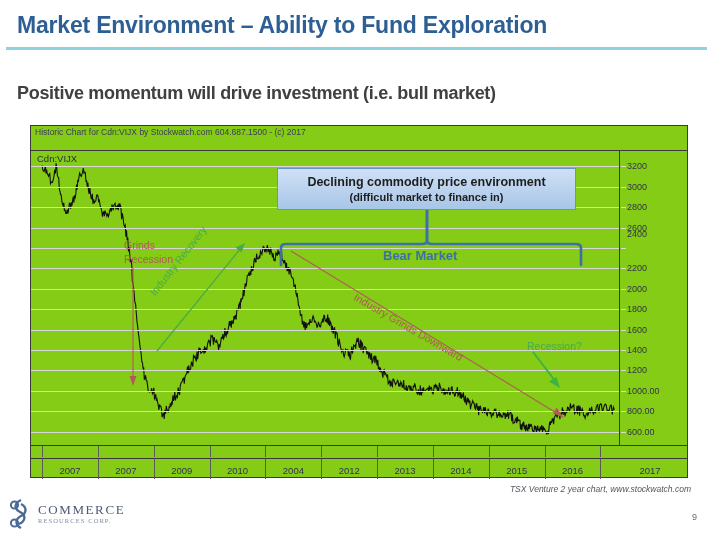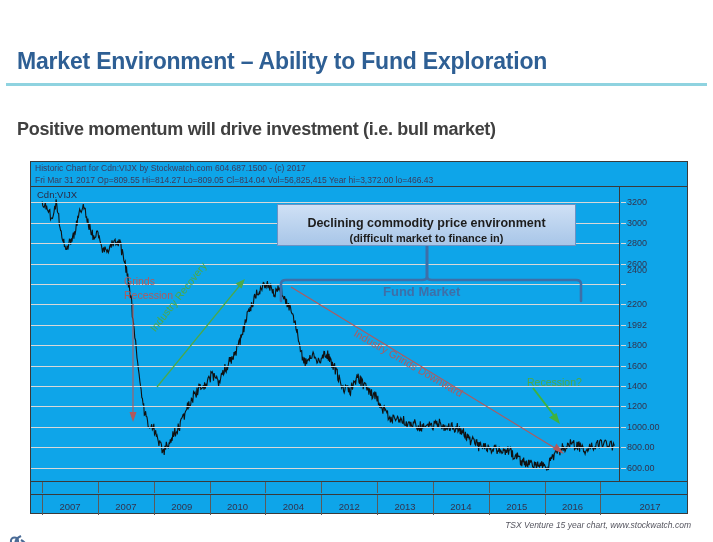--- a/index.html
+++ b/index.html
@@ -3,21 +3,21 @@
 <meta charset="utf-8">
 <style>
   html,body{margin:0;padding:0;}
   body{
     width:713px;height:542px;
     background:#ffffff;
     font-family:"Liberation Sans", sans-serif;
     overflow:hidden;
     position:relative;
   }
-  .slide{position:absolute;inset:0;margin-top:36px;}
+  .slide{position:absolute;inset:0;}
 
   
   .slide-title{
     position:absolute;left:17px;top:12px;
     font-size:23px;font-weight:bold;
     color:#2E5F94;
     letter-spacing:-0.2px;
     white-space:nowrap;
   }
   .title-rule{
@@ -27,21 +27,21 @@
   .subtitle{
     position:absolute;left:17px;top:83px;
     font-size:18px;font-weight:bold;color:#404040;
     white-space:nowrap;letter-spacing:-0.3px;
   }
 
   
   .chart-frame{
     position:absolute;left:30px;top:125px;width:658px;height:353px;
     border:1.5px solid #3a3a3a;
-    background:#0ea5e9;
+    background:#84cc16;
     box-sizing:border-box;
     padding-left:37px;
   }
   .chart-header{
     position:absolute;left:0;top:0;width:100%;height:25px;
     border-bottom:1.5px solid #3a3a3a;
     box-sizing:border-box;
     padding:1px 0 0 4px;
     font-size:8.5px;color:#3b3b5c;
     line-height:11.5px;
@@ -99,21 +99,21 @@
     position:absolute;top:0;bottom:0;width:1px;background:#5a5a5a;
   }
 
   
   .callout{
     position:absolute;left:277px;top:168px;width:299px;height:42px;
     background:linear-gradient(#cfe0f5,#a8c6e8);
     border:1.2px solid #6b92c4;
     box-sizing:border-box;
     display:flex;flex-direction:column;
-    align-items:center;justify-content:flex-end;
+    align-items:center;justify-content:center;
     z-index:9;
   }
   .callout .l1{font-size:12.5px;font-weight:bold;color:#1d1d1d;line-height:15px;}
   .callout .l2{font-size:11px;font-weight:bold;color:#1d1d1d;line-height:14px;}
 
   .bear-label{
     position:absolute;left:383px;top:248px;
     font-size:13px;font-weight:bold;color:#3e6fa8;
     z-index:9;white-space:nowrap;
   }
@@ -174,21 +174,20 @@
 <div class="slide">
 
   <div class="slide-title">Market Environment – Ability to Fund Exploration</div>
   <div class="title-rule"></div>
   <div class="subtitle">Positive momentum will drive investment (i.e. bull market)</div>
 
   <div class="chart-frame">
 
     <div class="chart-header">
       <div>Historic Chart for Cdn:VIJX by Stockwatch.com 604.687.1500 - (c) 2017</div>
-      <div>Fri Mar 31 2017   Op=809.55  Hi=814.27  Lo=809.05  Cl=814.04  Vol=56,825,415  Year hi=3,372.00  lo=466.43</div>
     </div>
 
     <div class="plot-wrap">
 
       <div class="plot-area" id="plotArea">
         <div class="series-label">Cdn:VIJX</div>
         <svg id="lineSvg" width="589" height="296" viewBox="0 0 589 296" preserveAspectRatio="none">
             <polyline points="11.2,14.5 11.8,18.7 12.4,19.8 13.1,20.5 13.7,18.3 14.4,15.0 15.0,22.5 15.6,18.5 16.3,22.9 16.9,23.7 17.5,25.2 18.2,23.2 18.8,22.7 19.5,32.8 20.1,31.6 20.8,30.9 21.5,31.3 22.3,28.3 23.0,25.1 23.7,18.9 24.4,22.4 25.1,12.2 25.8,17.5 26.4,24.6 27.0,26.2 27.7,26.5 28.3,37.8 29.0,40.7 29.6,43.6 30.2,43.9 30.9,50.6 31.5,53.1 32.1,54.5 32.8,51.9 33.4,59.5 34.1,59.2 34.8,62.4 35.5,62.4 36.2,58.5 36.9,62.7 37.6,58.7 38.4,52.2 39.1,52.6 39.7,57.7 40.4,51.3 41.0,54.6 41.6,49.3 42.3,45.5 42.9,51.7 43.5,44.4 44.2,46.5 44.8,43.3 45.5,33.5 46.1,38.7 46.7,29.6 47.4,30.3 48.0,25.9 48.7,22.1 49.4,24.1 50.2,25.4 50.9,23.3 51.6,20.9 52.3,17.0 53.0,22.0 53.7,21.0 54.3,21.6 55.0,30.8 55.6,29.4 56.2,35.7 56.9,31.6 57.5,39.8 58.1,43.0 58.8,36.0 59.4,41.9 60.1,47.4 60.7,47.8 61.3,42.8 62.0,53.0 62.7,48.4 63.4,51.5 64.1,50.4 64.8,50.0 65.6,44.1 66.3,43.9 67.0,45.2 67.6,50.4 68.3,49.3 68.9,53.2 69.5,56.1 70.2,57.5 70.8,60.5 71.5,65.6 72.1,61.6 72.7,60.9 73.4,65.1 74.0,59.6 74.7,62.0 75.3,62.9 75.9,65.1 76.6,63.1 77.4,65.6 78.1,63.1 78.8,59.2 79.5,57.5 80.2,60.6 81.0,53.3 81.6,56.8 82.2,59.3 82.9,53.9 83.5,53.3 84.1,52.3 84.8,57.4 85.4,56.0 86.1,58.1 86.7,53.7 87.3,59.1 88.0,52.2 88.6,56.0 89.2,53.9 89.9,55.9 90.6,68.1 91.3,62.2 92.0,66.1 92.8,73.4 93.5,75.4 94.2,74.0 94.9,85.8 95.5,79.3 96.2,89.2 96.8,86.6 97.5,100.5 98.1,96.2 98.7,102.9 99.4,111.0 100.0,108.6 100.7,113.5 101.3,129.9 101.9,131.9 102.6,136.9 103.2,142.9 103.8,151.0 104.6,153.2 105.3,162.0 106.0,171.0 106.7,175.5 107.4,182.2 108.1,187.1 108.9,194.6 109.5,198.7 110.1,202.2 110.8,210.5 111.4,211.5 112.1,217.2 112.7,217.0 113.3,228.1 114.0,227.6 114.6,224.2 115.2,229.4 115.9,229.9 116.5,233.5 117.2,240.4 117.8,240.1 118.5,241.0 119.2,240.8 120.0,240.2 120.7,237.2 121.4,242.8 122.1,241.5 122.8,236.9 123.5,247.7 124.1,246.5 124.7,243.2 125.4,249.7 126.0,248.2 126.7,251.6 127.3,254.3 127.9,258.9 128.6,253.5 129.2,255.2 129.8,255.2 130.5,257.9 131.1,266.2 131.8,263.9 132.5,261.8 133.2,268.0 133.9,258.8 134.6,262.6 135.3,254.9 136.1,258.8 136.8,260.6 137.4,260.9 138.1,256.0 138.7,256.4 139.3,252.4 140.0,255.7 140.6,250.6 141.2,253.8 141.9,244.2 142.5,249.9 143.2,247.0 143.8,240.3 144.4,249.5 145.1,246.2 145.7,244.8 146.4,246.2 147.2,236.5 147.9,242.2 148.6,243.9 149.3,234.6 150.0,232.0 150.7,231.1 151.4,229.8 152.0,227.6 152.7,227.1 153.3,232.8 153.9,226.3 154.6,224.2 155.2,223.3 155.8,222.4 156.5,215.6 157.1,222.4 157.8,214.4 158.4,219.9 159.0,219.6 159.7,217.7 160.4,211.3 161.1,212.0 161.8,215.6 162.5,204.7 163.3,206.3 164.0,205.0 164.7,208.3 165.3,210.5 166.0,200.6 166.6,208.2 167.2,204.0 167.9,196.6 168.5,199.3 169.2,197.2 169.8,202.3 170.4,201.8 171.1,201.1 171.7,200.5 172.4,198.2 173.0,202.7 173.6,195.2 174.3,201.6 175.1,196.6 175.8,199.0 176.5,193.3 177.2,190.5 177.9,189.2 178.7,191.2 179.3,195.3 179.9,184.8 180.6,185.7 181.2,184.7 181.8,186.7 182.5,193.8 183.1,186.1 183.8,189.2 184.4,190.7 185.0,191.3 185.7,189.5 186.3,191.5 186.9,192.9 187.6,199.1 188.3,193.4 189.0,195.2 189.7,191.2 190.5,185.8 191.2,187.9 191.9,183.1 192.6,187.7 193.2,186.1 193.9,177.0 194.5,184.1 195.2,185.3 195.8,180.1 196.4,183.2 197.1,178.8 197.7,175.5 198.4,170.0 199.0,174.6 199.6,170.0 200.3,176.7 200.9,169.2 201.5,172.1 202.3,172.1 203.0,165.0 203.7,167.1 204.4,164.0 205.1,168.6 205.9,158.2 206.6,158.2 207.2,158.7 207.8,153.8 208.5,152.2 209.1,158.6 209.8,147.6 210.4,149.5 211.0,147.3 211.7,147.4 212.3,138.9 212.9,145.1 213.6,138.7 214.2,132.4 214.9,135.6 215.5,133.2 216.2,124.8 216.9,124.5 217.7,122.4 218.4,124.9 219.1,120.0 219.8,124.2 220.5,115.2 221.2,119.6 221.8,119.6 222.4,116.6 223.1,109.2 223.7,107.0 224.4,110.9 225.0,110.9 225.6,102.7 226.3,107.5 226.9,107.9 227.5,107.7 228.2,105.5 228.8,107.3 229.5,100.1 230.2,101.6 230.9,103.3 231.6,98.6 232.3,95.5 233.0,96.1 233.8,101.2 234.5,98.8 235.1,100.4 235.8,96.9 236.4,94.0 237.0,101.1 237.7,96.8 238.3,100.1 238.9,103.7 239.6,96.6 240.2,99.7 240.9,102.9 241.5,106.4 242.1,102.1 242.8,109.0 243.4,108.5 244.1,110.2 244.9,101.7 245.6,102.6 246.3,104.8 247.0,98.5 247.7,103.5 248.4,100.5 249.1,103.9 249.7,102.9 250.4,97.7 251.0,109.1 251.6,108.7 252.3,110.1 252.9,112.4 253.5,109.1 254.2,111.6 254.8,117.1 255.5,111.7 256.1,120.1 256.7,118.6 257.4,116.1 258.1,123.5 258.8,116.8 259.5,120.2 260.2,124.8 261.0,126.7 261.7,126.8 262.4,128.7 263.0,135.9 263.7,134.3 264.3,134.1 265.0,142.3 265.6,144.4 266.2,142.1 266.9,149.1 267.5,154.3 268.1,155.3 268.8,158.0 269.4,164.4 270.1,163.9 270.7,163.6 271.3,173.4 272.0,169.7 272.8,176.5 273.5,170.5 274.2,179.1 274.9,171.3 275.6,177.1 276.4,172.9 277.0,173.1 277.6,172.1 278.3,173.3 278.9,168.1 279.5,171.2 280.2,171.4 280.8,171.2 281.5,167.2 282.1,164.9 282.7,166.4 283.4,170.8 284.0,170.1 284.7,171.1 285.3,172.8 286.0,176.2 286.7,175.2 287.4,170.9 288.2,173.3 288.9,175.8 289.6,175.9 290.3,171.3 291.0,171.1 291.6,167.7 292.2,171.5 292.9,164.4 293.5,164.5 294.1,169.8 294.8,170.3 295.4,168.6 296.1,171.8 296.7,163.6 297.3,173.6 298.0,166.9 298.6,175.0 299.2,170.5 300.0,172.1 300.7,180.6 301.4,174.9 302.1,182.8 302.8,178.2 303.6,176.2 304.3,187.5 304.9,180.5 305.5,182.2 306.2,182.3 306.8,193.2 307.5,194.6 308.1,187.7 308.7,191.0 309.4,195.1 310.0,197.8 310.7,201.0 311.3,199.2 311.9,198.6 312.6,204.1 313.2,205.9 313.9,203.1 314.6,198.2 315.4,199.4 316.1,199.1 316.8,198.8 317.5,205.3 318.2,200.5 318.9,207.4 319.5,208.2 320.1,200.3 320.8,195.5 321.4,202.6 322.1,199.0 322.7,194.2 323.3,195.0 324.0,194.2 324.6,197.7 325.2,191.7 325.9,188.4 326.5,189.6 327.2,186.7 327.9,195.2 328.6,196.8 329.3,188.6 330.0,199.4 330.7,191.0 331.5,192.7 332.2,202.1 332.8,197.6 333.5,195.7 334.1,196.1 334.7,196.4 335.4,200.1 336.0,203.5 336.7,200.9 337.3,201.2 337.9,207.8 338.6,201.3 339.2,204.0 339.8,209.0 340.5,202.3 341.1,211.8 341.8,210.8 342.6,206.1 343.3,205.3 344.0,212.3 344.7,204.9 345.4,209.0 346.1,214.5 346.8,208.9 347.4,217.2 348.1,216.4 348.7,220.8 349.3,216.6 350.0,220.5 350.6,219.7 351.2,222.3 351.9,226.7 352.5,219.6 353.2,218.8 353.8,223.2 354.4,222.2 355.1,223.8 355.8,225.5 356.5,223.5 357.2,232.6 357.9,231.4 358.7,229.8 359.4,235.5 360.1,229.9 360.7,234.0 361.4,235.3 362.0,228.2 362.7,228.3 363.3,230.2 363.9,231.8 364.6,233.6 365.2,232.3 365.8,231.8 366.5,229.3 367.1,230.1 367.8,235.5 368.4,233.2 369.0,234.6 369.8,230.8 370.5,232.5 371.2,236.0 371.9,236.4 372.6,229.0 373.3,237.9 374.1,238.3 374.7,238.4 375.3,234.4 376.0,240.2 376.6,238.3 377.2,235.7 377.9,234.7 378.5,235.1 379.2,239.7 379.8,234.8 380.4,238.1 381.1,240.1 381.7,240.1 382.4,234.5 383.0,236.3 383.7,232.3 384.4,235.2 385.1,239.4 385.9,241.9 386.6,243.0 387.3,238.4 388.0,242.7 388.7,244.2 389.3,234.4 389.9,243.2 390.6,243.8 391.2,237.3 391.8,241.5 392.5,236.3 393.1,240.2 393.8,240.6 394.4,239.6 395.0,238.9 395.7,238.2 396.3,237.8 396.9,237.1 397.7,240.1 398.4,234.6 399.1,238.4 399.8,236.8 400.5,236.4 401.3,241.6 402.0,242.9 402.6,240.7 403.2,233.9 403.9,235.6 404.5,234.0 405.2,237.4 405.8,233.8 406.4,239.8 407.1,236.5 407.7,240.8 408.4,231.9 409.0,234.7 409.6,236.2 410.3,239.6 410.9,242.1 411.6,239.5 412.3,237.2 413.1,243.9 413.8,237.9 414.5,242.8 415.2,242.1 415.9,239.8 416.6,242.0 417.2,239.3 417.8,236.4 418.5,243.3 419.1,243.5 419.8,240.7 420.4,236.1 421.0,235.8 421.7,242.7 422.3,240.6 422.9,241.7 423.6,245.0 424.2,244.6 424.9,240.2 425.6,241.3 426.3,236.0 427.0,244.8 427.7,243.5 428.5,239.3 429.2,247.3 429.9,241.2 430.5,247.7 431.2,244.4 431.8,246.2 432.4,241.4 433.1,249.1 433.7,250.3 434.4,244.8 435.0,252.4 435.6,253.3 436.3,246.7 436.9,251.0 437.5,247.5 438.2,252.4 438.8,249.5 439.5,258.1 440.3,253.8 441.0,252.2 441.7,249.8 442.4,251.8 443.1,252.1 443.8,256.9 444.5,258.1 445.1,253.0 445.8,252.8 446.4,258.8 447.0,255.0 447.7,264.3 448.3,255.2 448.9,257.7 449.6,255.9 450.2,259.8 450.9,260.6 451.5,261.3 452.1,259.1 452.8,256.2 453.5,262.1 454.2,256.0 454.9,259.9 455.6,263.5 456.4,264.4 457.1,257.6 457.8,260.6 458.4,260.3 459.1,263.1 459.7,260.7 460.4,265.9 461.0,264.8 461.6,262.8 462.3,263.9 462.9,260.7 463.5,257.8 464.2,260.1 464.8,258.7 465.5,262.5 466.1,267.0 466.7,264.0 467.5,264.2 468.2,259.5 468.9,266.3 469.6,263.2 470.3,264.5 471.0,266.5 471.8,265.6 472.4,261.5 473.0,263.1 473.7,262.4 474.3,268.0 474.9,262.6 475.6,265.9 476.2,263.9 476.9,259.3 477.5,267.6 478.1,263.2 478.8,262.9 479.4,260.6 480.1,262.0 480.7,270.2 481.4,263.4 482.1,272.3 482.8,271.6 483.6,271.6 484.3,268.5 485.0,267.3 485.7,272.2 486.4,265.6 487.0,269.7 487.6,269.2 488.3,269.4 488.9,269.3 489.5,278.3 490.2,273.3 490.8,279.1 491.5,273.1 492.1,274.2 492.7,270.6 493.4,278.2 494.0,274.2 494.6,280.3 495.4,273.6 496.1,278.8 496.8,279.7 497.5,272.7 498.2,278.2 499.0,272.9 499.7,275.0 500.3,273.9 500.9,275.7 501.6,279.7 502.2,280.3 502.9,281.9 503.5,274.5 504.1,278.5 504.8,275.1 505.4,281.5 506.1,278.1 506.7,274.5 507.3,279.1 508.0,278.5 508.6,279.8 509.3,275.7 510.0,279.0 510.8,274.2 511.5,280.9 512.2,275.3 512.9,278.6 513.6,277.7 514.3,279.8 514.9,280.9 515.5,282.7 516.2,280.8 516.8,282.8 517.5,282.4 518.1,275.9 518.7,270.7 519.4,274.0 520.0,269.9 520.6,271.9 521.3,267.8 521.9,267.8 522.6,273.1 523.3,266.4 524.0,265.6 524.7,263.1 525.4,263.4 526.2,266.6 526.9,262.0 527.6,261.1 528.2,262.1 528.9,268.2 529.5,261.9 530.1,263.8 530.8,261.8 531.4,256.4 532.1,263.8 532.7,260.1 533.3,261.3 534.0,264.5 534.6,263.0 535.2,259.6 535.9,261.8 536.5,256.2 537.2,256.5 538.0,259.3 538.7,260.3 539.4,252.3 540.1,256.8 540.8,257.0 541.5,255.1 542.2,255.4 542.8,253.2 543.5,262.6 544.1,261.8 544.7,261.4 545.4,261.1 546.0,254.9 546.6,263.1 547.3,255.4 547.9,255.0 548.6,264.7 549.2,255.5 549.8,259.7 550.5,260.7 551.2,257.8 551.9,259.6 552.6,264.8 553.3,264.5 554.1,267.1 554.8,264.2 555.5,263.3 556.1,262.1 556.8,264.4 557.4,263.1 558.1,260.1 558.7,256.8 559.3,261.4 560.0,260.4 560.6,255.7 561.2,259.5 561.9,261.5 562.5,263.0 563.2,260.3 563.8,260.0 564.4,262.3 565.2,256.1 565.9,254.8 566.6,253.1 567.3,259.2 568.0,260.5 568.7,254.0 569.5,252.7 570.4,253.4 571.4,260.9 572.3,258.2 573.3,254.5 574.2,253.1 575.2,254.1 576.2,259.7 577.2,259.3 578.2,259.6 579.3,254.4 580.3,254.2 581.3,263.5 582.4,256.2 583.4,258.8" fill="none" stroke="#111111" stroke-width="1.1"></polyline>
           </svg>
       <div class="gridline" style="top: 15.3103px;"></div><div class="gridline" style="top: 35.7241px;"></div><div class="gridline" style="top: 56.1379px;"></div><div class="gridline" style="top: 76.5517px;"></div><div class="gridline" style="top: 96.9655px;"></div><div class="gridline" style="top: 117.379px;"></div><div class="gridline" style="top: 137.793px;"></div><div class="gridline" style="top: 158.207px;"></div><div class="gridline" style="top: 178.621px;"></div><div class="gridline" style="top: 199.034px;"></div><div class="gridline" style="top: 219.448px;"></div><div class="gridline" style="top: 239.862px;"></div><div class="gridline" style="top: 260.276px;"></div><div class="gridline" style="top: 280.69px;"></div></div>
@@ -200,21 +199,21 @@
           <div class="ytick" style="top: 35.7241px;">3000</div>
           <div class="gridline" style="top: 56.1379px; left: 0px; width: 5px; right: auto;"></div>
           <div class="ytick" style="top: 56.1379px;">2800</div>
           <div class="gridline" style="top: 76.5517px; left: 0px; width: 5px; right: auto;"></div>
           <div class="ytick" style="top: 76.5517px;">2600</div>
           <div class="gridline" style="top: 96.9655px; left: 0px; width: 5px; right: auto;"></div>
           <div class="ytick" style="top: 83px;">2400</div>
           <div class="gridline" style="top: 117.379px; left: 0px; width: 5px; right: auto;"></div>
           <div class="ytick" style="top: 117.379px;">2200</div>
           <div class="gridline" style="top: 137.793px; left: 0px; width: 5px; right: auto;"></div>
-          <div class="ytick" style="top: 137.793px;">1992</div>
+          <div class="ytick" style="top: 137.793px;">2000</div>
           <div class="gridline" style="top: 158.207px; left: 0px; width: 5px; right: auto;"></div>
           <div class="ytick" style="top: 158.207px;">1800</div>
           <div class="gridline" style="top: 178.621px; left: 0px; width: 5px; right: auto;"></div>
           <div class="ytick" style="top: 178.621px;">1600</div>
           <div class="gridline" style="top: 199.034px; left: 0px; width: 5px; right: auto;"></div>
           <div class="ytick" style="top: 199.034px;">1400</div>
           <div class="gridline" style="top: 219.448px; left: 0px; width: 5px; right: auto;"></div>
           <div class="ytick" style="top: 219.448px;">1200</div>
           <div class="gridline" style="top: 239.862px; left: 0px; width: 5px; right: auto;"></div>
           <div class="ytick" style="top: 239.862px;">1000.00</div>
@@ -282,28 +281,28 @@
 
     <line x1="533" y1="352" x2="556" y2="382" stroke="#3fb23f" stroke-width="2"></line>
     <polygon points="560,388 549,381.5 556.5,377" fill="#3fb23f"></polygon>
   </svg>
 
   <div class="callout">
     <div class="l1">Declining commodity price environment</div>
     <div class="l2">(difficult market to finance in)</div>
   </div>
 
-  <div class="bear-label">Fund Market</div>
+  <div class="bear-label">Bear Market</div>
 
   <div class="ann-text great-recession">Grinds Recession</div>
   <div class="ann-text industry-recovery">Industry Recovery</div>
   <div class="ann-text grinds-down">Industry Grinds Downward</div>
   <div class="ann-text optimism">Recession?</div>
 
-  <div class="source-note">TSX Venture 15 year chart, www.stockwatch.com</div>
+  <div class="source-note">TSX Venture 2 year chart, www.stockwatch.com</div>
 
   <div class="logo">
     <svg class="logo-mark" viewBox="0 0 26 32">
       <path d="M13 2 C6 5 6 11 12 14 C18 17 18 23 11 26" fill="none" stroke="#4a6b96" stroke-width="2.4"></path>
       <path d="M13 6 C19 9 19 15 13 18 C7 21 7 27 13 30" fill="none" stroke="#4a6b96" stroke-width="2.4"></path>
       <circle cx="6.5" cy="7" r="3.6" fill="none" stroke="#4a6b96" stroke-width="2"></circle>
       <circle cx="6.5" cy="25" r="3.6" fill="none" stroke="#4a6b96" stroke-width="2"></circle>
     </svg>
     <div class="logo-text">
       <div class="logo-main">COMMERCE</div>

